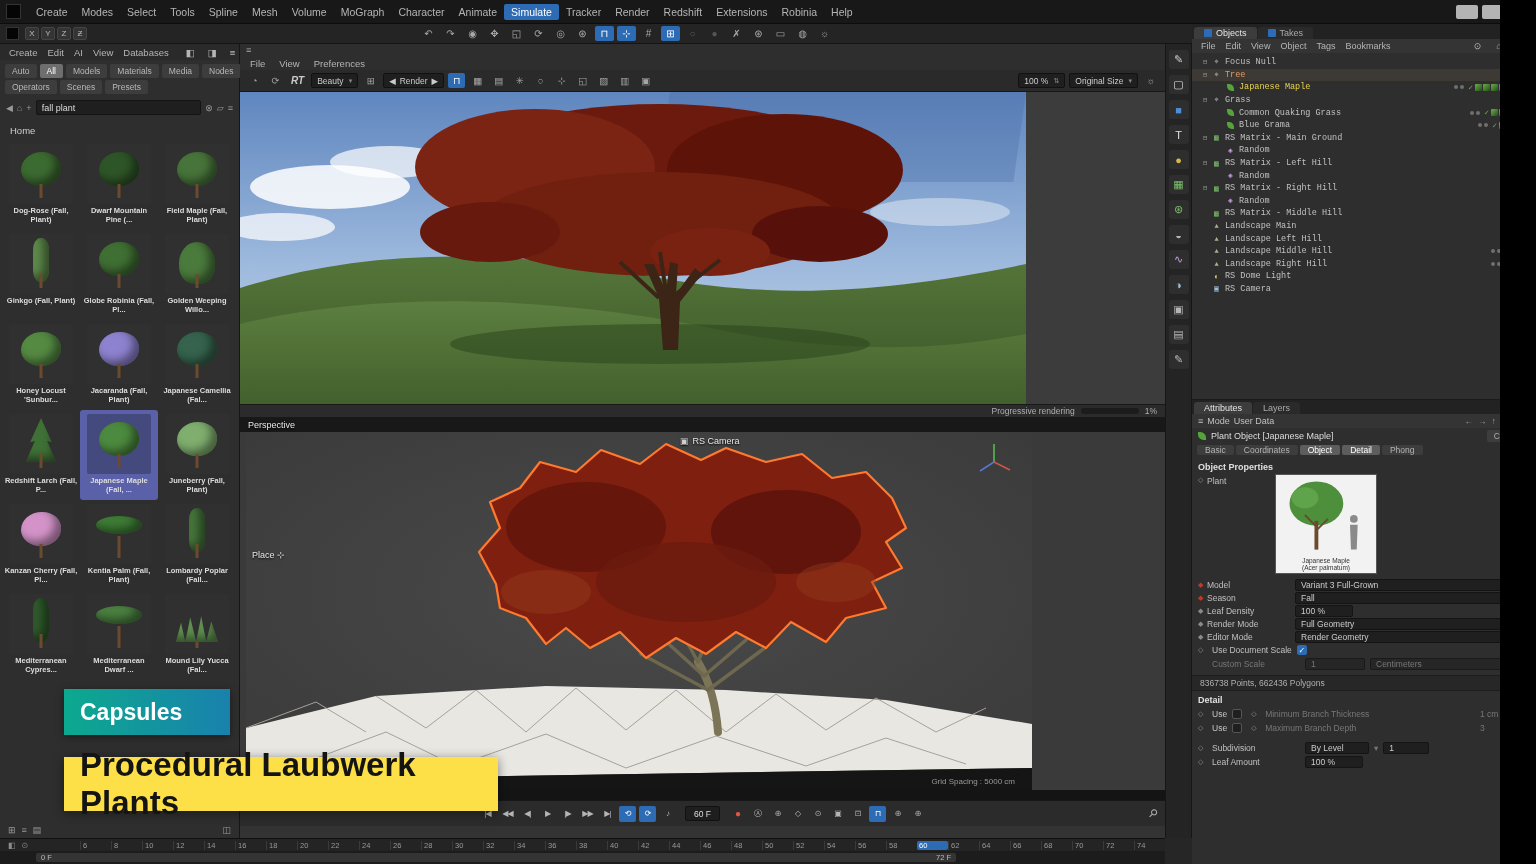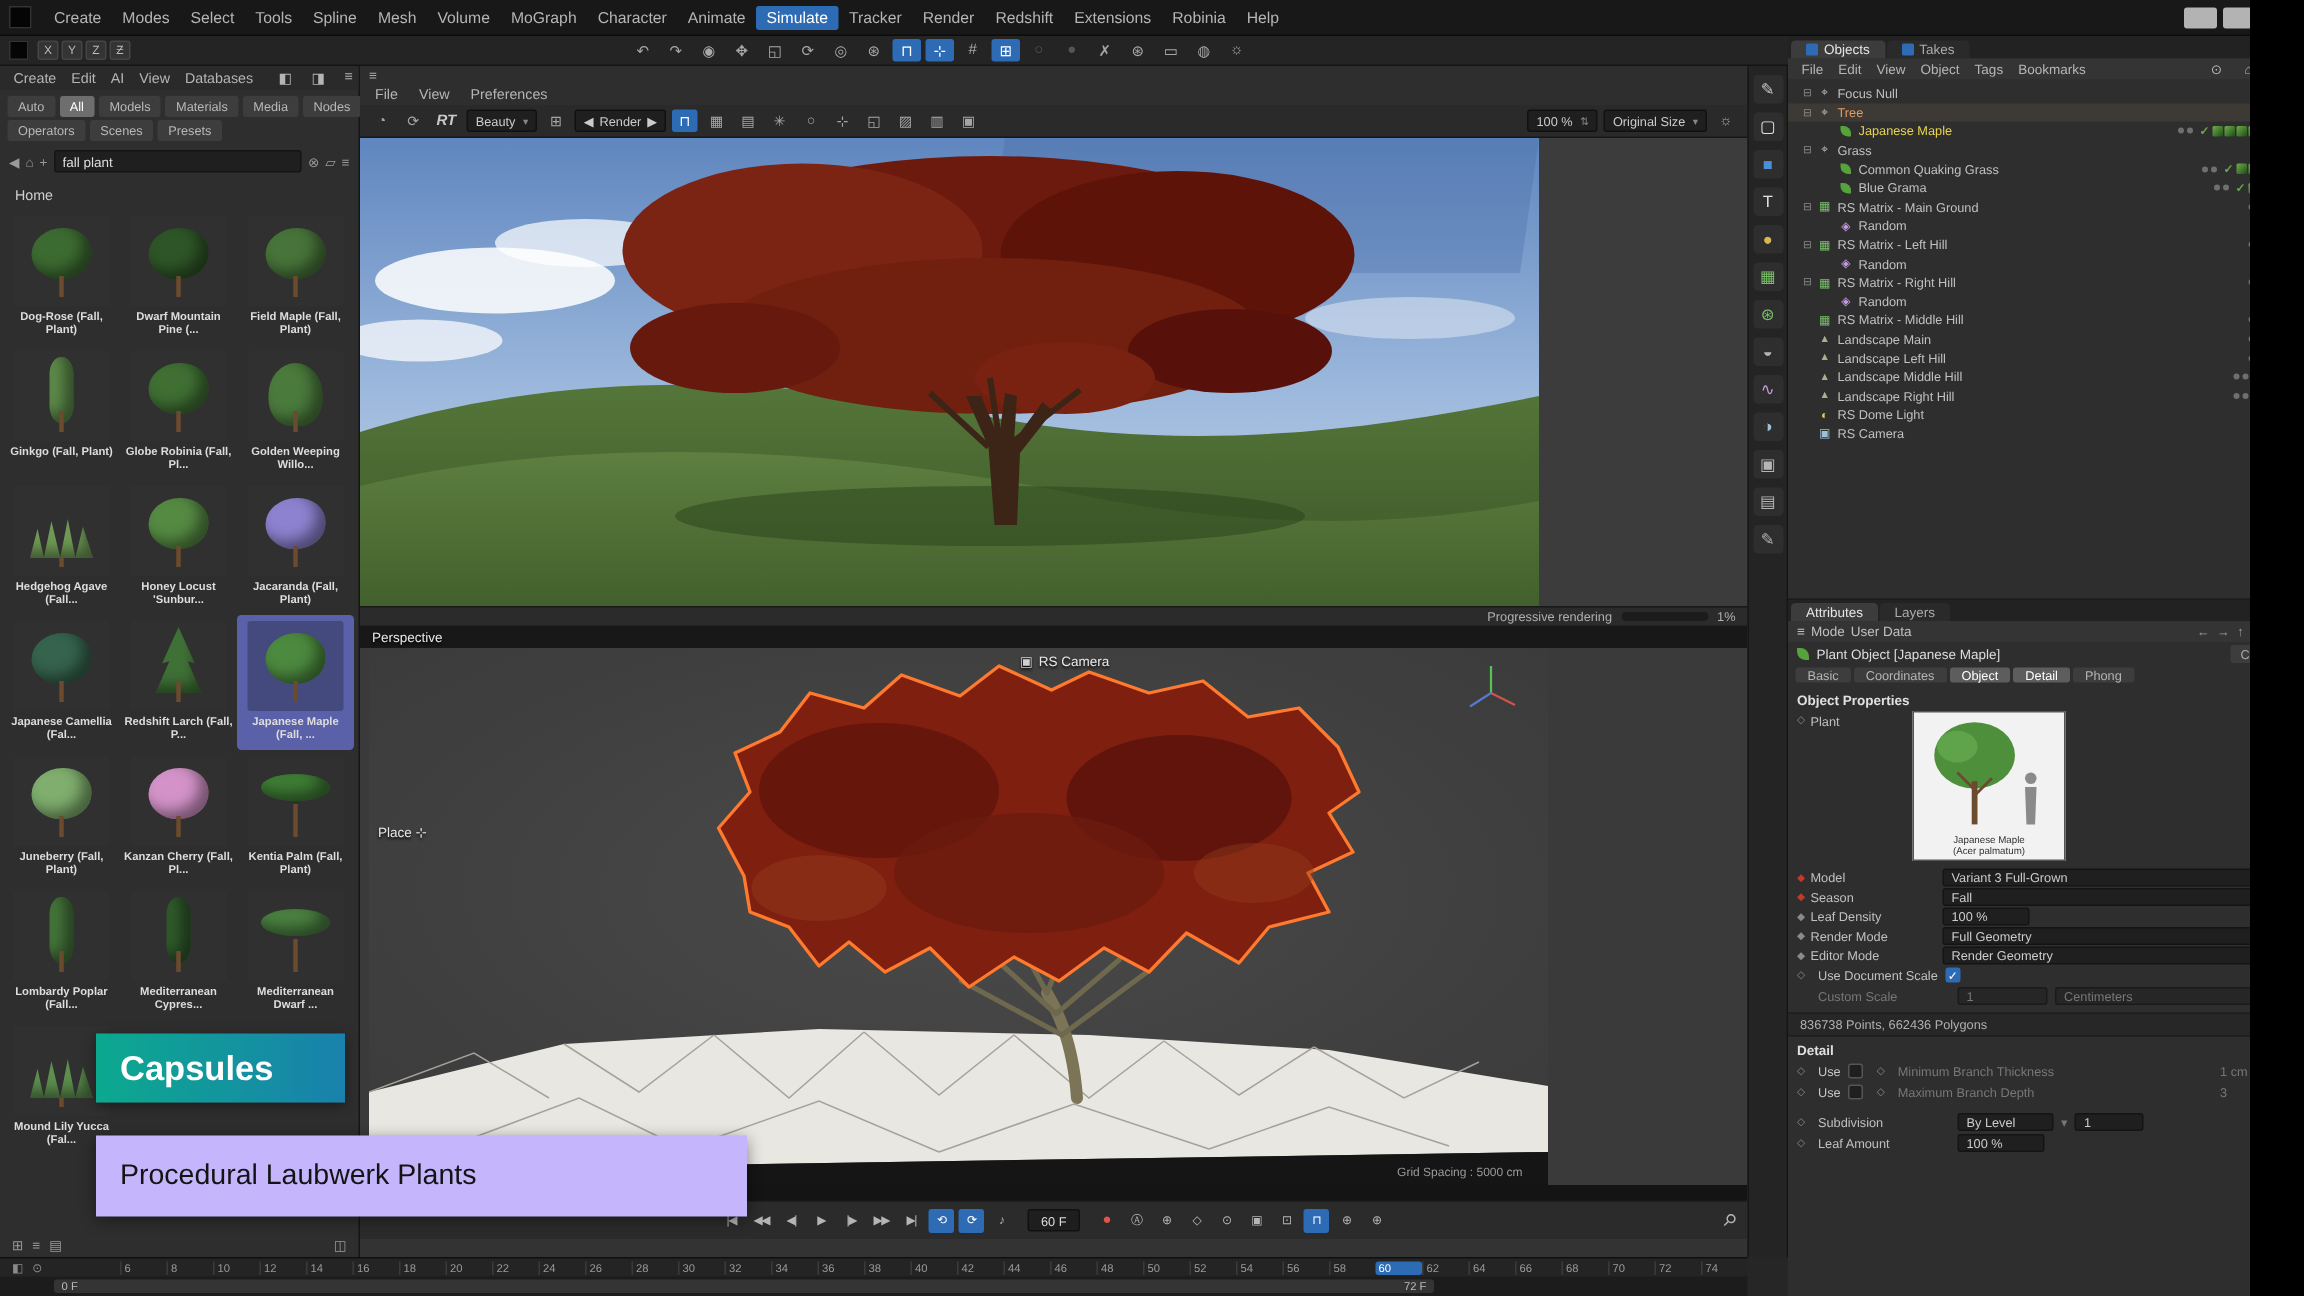--- a/index.html
+++ b/index.html
@@ -124,21 +124,21 @@
   .rp-tabs{height:15px;background:#222;display:flex;align-items:flex-end;gap:1px;padding:0 2px;}
   .rp-tab{padding:1px 10px;font-size:9px;color:#aaa;background:#2a2a2a;border-radius:3px 3px 0 0;
           display:flex;align-items:center;gap:4px;}
   .rp-tab.active{background:#3c3c3c;color:#e5e5e5;}
   .tab-cube{width:8px;height:8px;background:var(--accent-blue);border-radius:1px;}
   .rp-menu{height:14px;display:flex;gap:1px;align-items:center;padding:0 4px;background:#343434;}
   .rp-menu span{padding:0 5px;font-size:9px;color:#b5b5b5;}
   .rp-menu .rp-mi{margin-left:auto;display:flex;gap:5px;color:#999;}
   .om-tree{height:346px;overflow:hidden;background:#2e2e2e;padding-top:3px;}
   .om-row{height:12.6px;display:flex;align-items:center;font-size:8.5px;color:#c0c0c0;
-          padding-left:calc(8px + (var(--depth,0) * 14px));position:relative;}
+          padding-left:calc(8px + (var(--depth,0) * 14px));position:relative;font-family:Liberation Mono, monospace;}
   .om-row.sel{background:#3d3a35;}
   .om-row.sel .om-label{color:#e89a5d;}
   .om-row.hl .om-label{color:var(--maple-yellow-label);}
   .om-exp{width:10px;color:#8a8a8a;font-size:7px;text-align:center;}
   .om-icon{width:11px;height:10px;margin:0 3px 0 1px;display:flex;align-items:center;justify-content:center;font-size:8px;}
   .icon-null::before{content:"⌖";color:#b5b5b5;}
   .icon-plant::before{content:"";width:7px;height:7px;background:#57a33b;border-radius:0 70% 0 70%;}
   .icon-matrix::before{content:"▦";color:#79c06a;}
   .icon-random::before{content:"◈";color:#c49ae0;}
   .icon-landscape::before{content:"▲";color:#a9b08a;font-size:7px;}
@@ -208,22 +208,22 @@
   .bottombar{position:absolute;left:0;top:851px;width:1165px;height:13px;background:#1c1c1c;}
   .rangebar{position:absolute;left:36px;top:2px;width:920px;height:9px;background:#343434;
             border-radius:2px;display:flex;align-items:center;justify-content:space-between;
             padding:0 5px;font-size:7.5px;color:#bbb;}
 
   
   .capsules-badge{position:absolute;left:64px;top:689px;width:166px;height:46px;z-index:30;
       background:linear-gradient(90deg,var(--capsules-teal-1),var(--capsules-teal-2));
       display:flex;align-items:center;padding-left:16px;color:#fff;font-size:23px;font-weight:bold;
       box-shadow:0 2px 8px rgba(0,0,0,.4);}
-  .title-card{position:absolute;left:64px;top:757px;width:434px;height:54px;background:#c4b5fd;z-index:30;
-      display:flex;align-items:center;padding-left:16px;color:#141414;font-size:19px;font-weight:normal;
+  .title-card{position:absolute;left:64px;top:757px;width:434px;height:54px;background:#fde047;z-index:30;
+      display:flex;align-items:center;padding-left:16px;color:#141414;font-size:33px;font-weight:bold;
       box-shadow:0 2px 10px rgba(0,0,0,.45);}
 </style>
 </head>
 <body>
 
 <div class="app">
 
   <div class="menubar">
     <div class="logo-sq"></div>
     <div style="display:flex">
@@ -412,26 +412,20 @@
           </div>
         </div>
 
         <div class="plant-cell">
           <div class="thumb shape-weeping" style="--hue: #4a7a3c;"></div>
           <div class="plant-label">
             <span>Golden Weeping Willo...</span> <span></span>
           </div>
         </div>
 
-        <div class="plant-cell">
-          <div class="thumb shape-spiky" style="--hue: #6f9a55;"></div>
-          <div class="plant-label">
-            <span>Hedgehog Agave</span> <span>(Fall...</span>
-          </div>
-        </div>
 
         <div class="plant-cell">
           <div class="thumb shape-round" style="--hue: #558a43;"></div>
           <div class="plant-label">
             <span>Honey Locust 'Sunbur...</span> <span></span>
           </div>
         </div>
 
         <div class="plant-cell">
           <div class="thumb shape-round" style="--hue: #8d82cf;"></div>

